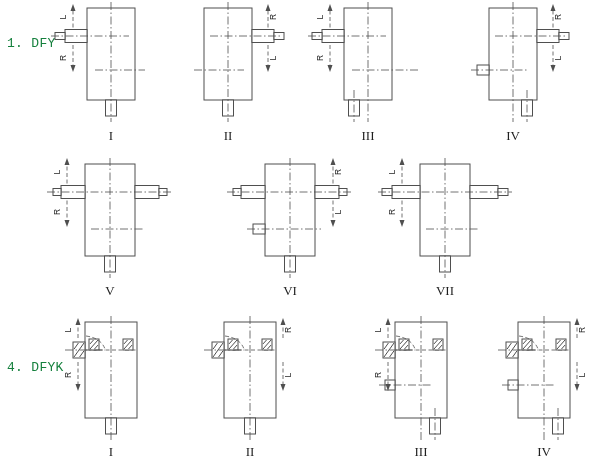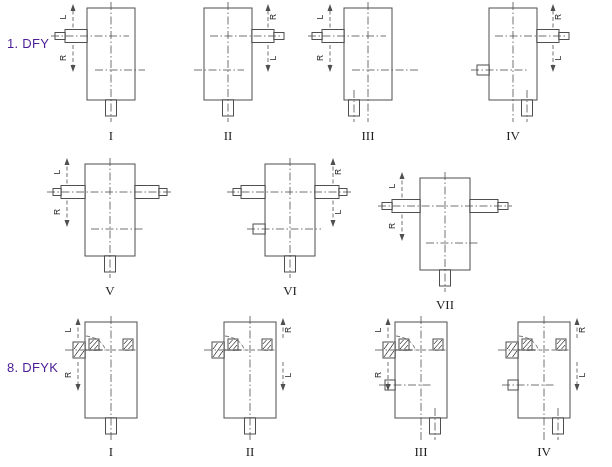--- a/index.html
+++ b/index.html
@@ -1,42 +1,42 @@
 <!DOCTYPE html>
 <html style="--line: #4f4f4f;"><head>
 <meta charset="utf-8">
 <style>
   html,body{margin:0;padding:0;background:#ffffff;}
   .canvas{
     position:relative;width:612px;height:467px;background:#ffffff;
     font-family:"Liberation Sans",sans-serif;overflow:hidden;
   }
   .section-label{
-    position:absolute;font-size:13px;color:#4c1d95;letter-spacing:.3px;
-    font-family:Liberation Sans, sans-serif;white-space:nowrap;
+    position:absolute;font-size:13px;color:#15803d;letter-spacing:.3px;
+    font-family:Liberation Mono, monospace;white-space:nowrap;
   }
   #lbl0{left:7px;top:36px;}
   #lbl1{left:7px;top:360px;}
   .diag{position:absolute;}
   .diag svg{display:block;overflow:visible;}
   .diag line,.diag path{stroke:var(--line,#4f4f4f);stroke-width:1;fill:none;}
   .diag rect{stroke:var(--line,#4f4f4f);stroke-width:1;fill:#ffffff;}
   .diag polygon{fill:var(--line,#4f4f4f);stroke:none;}
   .diag .cl{stroke-dasharray:8 2.5 1.5 2.5;stroke-width:.8;}
   .diag .dsh{stroke-dasharray:4 2.5;stroke-width:.8;}
   .diag text{fill:#1f1f1f;}
   .diag .num{font:13px "Liberation Serif",serif;}
   .diag .albl{font:8.5px "Liberation Sans",sans-serif;}
 </style>
 </head>
 <body>
 
 <div class="canvas">
   <div class="section-label" id="lbl0">1.  DFY</div>
-  <div class="section-label" id="lbl1">8.  DFYK</div>
+  <div class="section-label" id="lbl1">4.  DFYK</div>
   <div id="diagrams">
       <div class="diag" style="left: 47px; top: 0px;">
         <svg viewBox="0 0 120 150" width="120" height="150">
           <rect x="40" y="8" width="48" height="92"></rect>
           <rect x="18" y="29.5" width="22" height="13"></rect>
           <rect x="8" y="32.5" width="10" height="7"></rect>
           <rect x="58.5" y="100" width="11" height="16"></rect>
           <line x1="64" y1="2" x2="64" y2="122" class="cl"></line>
           <line x1="4" y1="36" x2="82" y2="36" class="cl"></line>
           <line x1="48" y1="70" x2="98" y2="70" class="cl"></line>
@@ -140,21 +140,21 @@
           <line x1="32" y1="77" x2="106" y2="77" class="cl"></line>
           <line x1="118" y1="31.5" x2="118" y2="13" class="dsh"></line>
           <polygon points="118,6 115.5,13 120.5,13"></polygon>
           <line x1="118" y1="48.5" x2="118" y2="68" class="dsh"></line>
           <polygon points="118,75 115.5,68 120.5,68"></polygon>
           <text class="albl" x="126" y="20" transform="rotate(-90 126 20)" text-anchor="middle">R</text>
           <text class="albl" x="126" y="60" transform="rotate(-90 126 60)" text-anchor="middle">L</text>
           <text class="num" x="75" y="143" text-anchor="middle">VI</text>
         </svg>
       </div>
-      <div class="diag" style="left: 370px; top: 166px;">
+      <div class="diag" style="left: 370px; top: 152px;">
         <svg viewBox="0 0 150 150" width="150" height="150">
           <rect x="50" y="12" width="50" height="92"></rect>
           <rect x="22" y="33.5" width="28" height="13"></rect>
           <rect x="12" y="36.5" width="10" height="7"></rect>
           <rect x="100" y="33.5" width="28" height="13"></rect>
           <rect x="128" y="36.5" width="10" height="7"></rect>
           <rect x="69.5" y="104" width="11" height="16"></rect>
           <line x1="75" y1="6" x2="75" y2="126" class="cl"></line>
           <line x1="8" y1="40" x2="142" y2="40" class="cl"></line>
           <line x1="56" y1="77" x2="108" y2="77" class="cl"></line>

